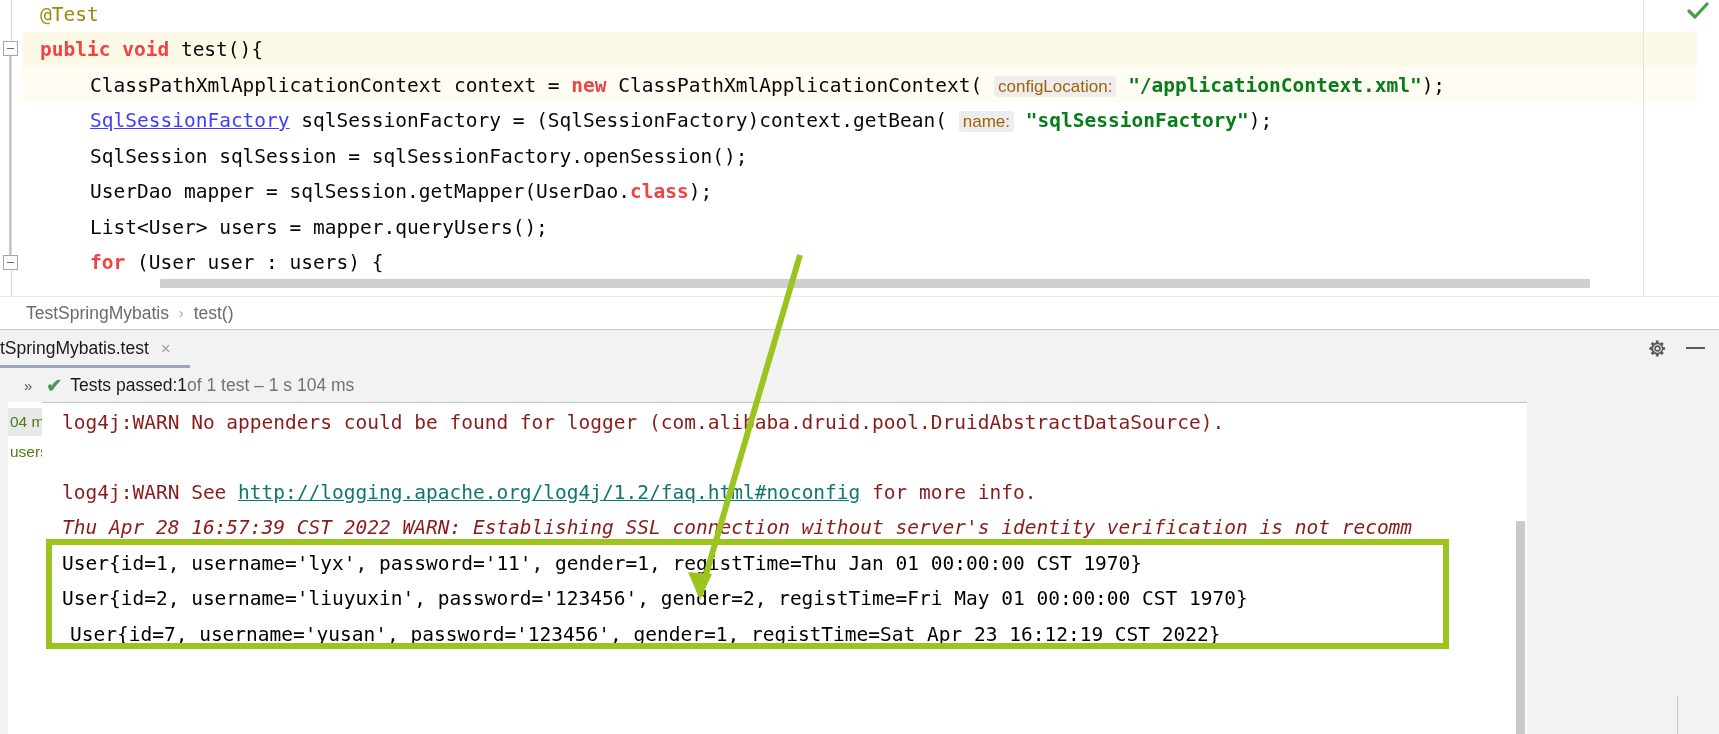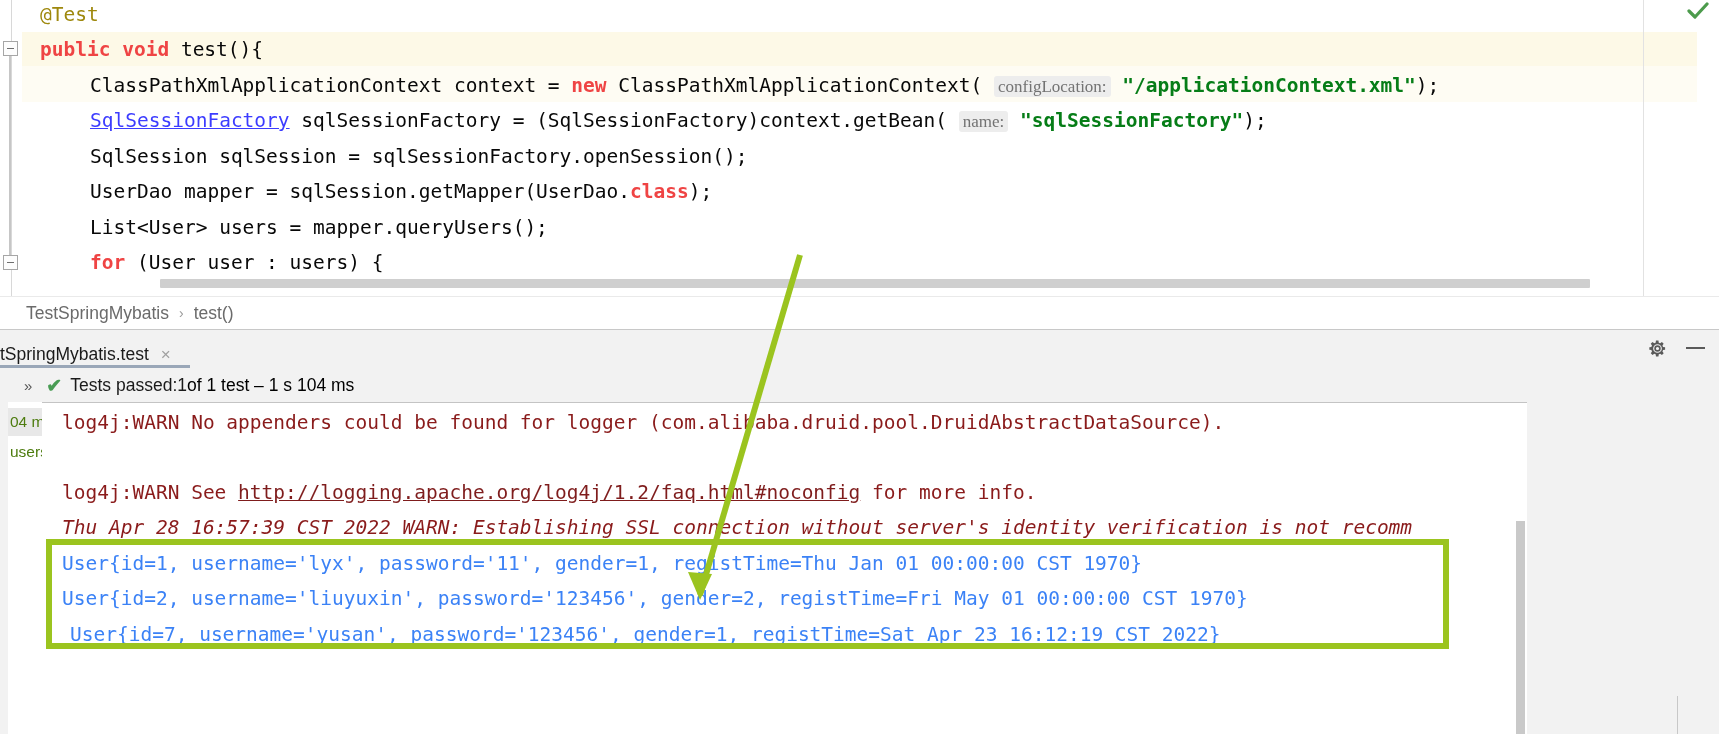--- a/index.html
+++ b/index.html
@@ -23,66 +23,66 @@
 
   .code{position:absolute;left:22px;top:0;width:1697px;height:296px;
         font-family:"DejaVu Sans Mono","Liberation Mono",monospace;
         font-size:19.5px;line-height:35.6px;white-space:pre;color:#080808;}
   .cl{position:absolute;left:0;height:35.6px;white-space:pre;}
   .hl-line{position:absolute;left:0;top:32px;width:1697px;height:36px;background:#fdf9e7;}
   .hl-line2{position:absolute;left:0;top:66px;width:1697px;height:36px;background:#fefcf3;}
   .kw{color:#ef4444;font-weight:bold;}
   .str{color:#067d17;font-weight:bold;}
   .anno{color:#9e880d;}
-  .hint{background:#ededed;color:#737373;border-radius:3px;padding:1px 4px;font-family:Liberation Serif, serif;font-size:17px;}
+  .hint{background:#ededed;color:#a16207;border-radius:3px;padding:1px 4px;font-family:Liberation Sans, sans-serif;font-size:17px;}
   .fld{color:#000000;text-decoration:underline;text-decoration-color:#3c3cff;color:#3c3cff;}
   .margin-line{position:absolute;left:1643px;top:0;width:1px;height:296px;background:#e2e2e2;}
   .check-ok{position:absolute;right:10px;top:2px;width:22px;height:18px;}
 
   
   .ed-hscroll{position:absolute;left:160px;bottom:8px;width:1430px;height:9px;background:#cfcfcf;border-radius:1px;}
 
   
   .breadcrumb{position:absolute;left:0;top:296px;width:1719px;height:33px;background:#ffffff;
               display:flex;align-items:center;padding-left:26px;box-sizing:border-box;
               font-size:17.5px;color:#6b6b6b;border-top:1px solid #eaeaea;}
   .bc-sep{margin:0 10px;color:#9a9a9a;font-size:14px;}
 
   
   .runwin{position:absolute;left:0;top:329px;width:1719px;height:405px;background:#f2f2f2;
           border-top:1px solid #c8c8c8;}
   .tabbar{position:absolute;left:0;top:0;width:1719px;height:37px;background:#f2f2f2;}
   .rtab{position:absolute;left:0;top:2px;height:33px;display:flex;align-items:center;
-        padding:0 10px 0 0;font-size:17.5px;color:#1a1a1a;background:#f2f2f2;margin-top:6px;}
+        padding:0 10px 0 0;font-size:17.5px;color:#1a1a1a;background:#f2f2f2;}
   .rtab .closex{margin-left:12px;color:#a0a0a0;font-size:17px;}
   .rtab-underline{position:absolute;left:0;top:35px;width:190px;height:3px;background:#9aa7b8;}
   .gear-icon{position:absolute;right:52px;top:9px;width:19px;height:19px;}
   .min-icon{position:absolute;right:14px;top:17px;width:19px;height:2px;background:#5a5a5a;}
 
   
   .statusline{position:absolute;left:0;top:40px;width:1719px;height:30px;display:flex;align-items:center;
               padding-left:24px;box-sizing:border-box;font-size:17.5px;color:#1a1a1a;}
   .chev{color:#555;margin-right:16px;font-size:15px;letter-spacing:-2px;}
   .tick{color:#499c54;margin-right:8px;font-size:19px;font-weight:bold;}
-  .dim{color:#000000;}
+  .dim{color:#737373;}
 
   
   .treepane{position:absolute;left:0;top:72px;width:41px;height:333px;background:#ffffff;
             border-right:1px solid #c4c4c4;font-size:15.5px;color:#4d7c0f;margin-left:8px;}
   .tnode{position:absolute;left:0;width:41px;height:28px;display:flex;align-items:center;
          justify-content:flex-start;padding-left:2px;box-sizing:border-box;white-space:nowrap;}
   .tnode.sel{background:#e8e8e8;}
 
   
   .console{position:absolute;left:42px;top:72px;width:1485px;height:333px;background:#ffffff;
            border-top:1px solid #c4c4c4;overflow:hidden;}
   .cline{position:absolute;left:20px;height:35px;line-height:35px;white-space:pre;
          font-family:"DejaVu Sans Mono","Liberation Mono",monospace;font-size:19.5px;color:#8a1b1b;}
-  .cline a{color:#7f1d1d;text-decoration:underline;}
-  .cline.out{color:#3b82f6;}
+  .cline a{color:#0f766e;text-decoration:underline;}
+  .cline.out{color:#000000;}
 
   .console-vscroll{position:absolute;right:2px;top:118px;width:9px;height:214px;background:#c9c9c9;}
 
   
   .greenbox{position:absolute;left:46px;top:539px;width:1403px;height:110px;
             border:6px solid #9bc41f;box-sizing:border-box;background:transparent;pointer-events:none;}
   .arrow{position:absolute;left:0;top:0;width:1719px;height:734px;pointer-events:none;}
 
   
   .sidebar{position:absolute;right:0;top:366px;width:41px;height:368px;background:#f2f2f2;

